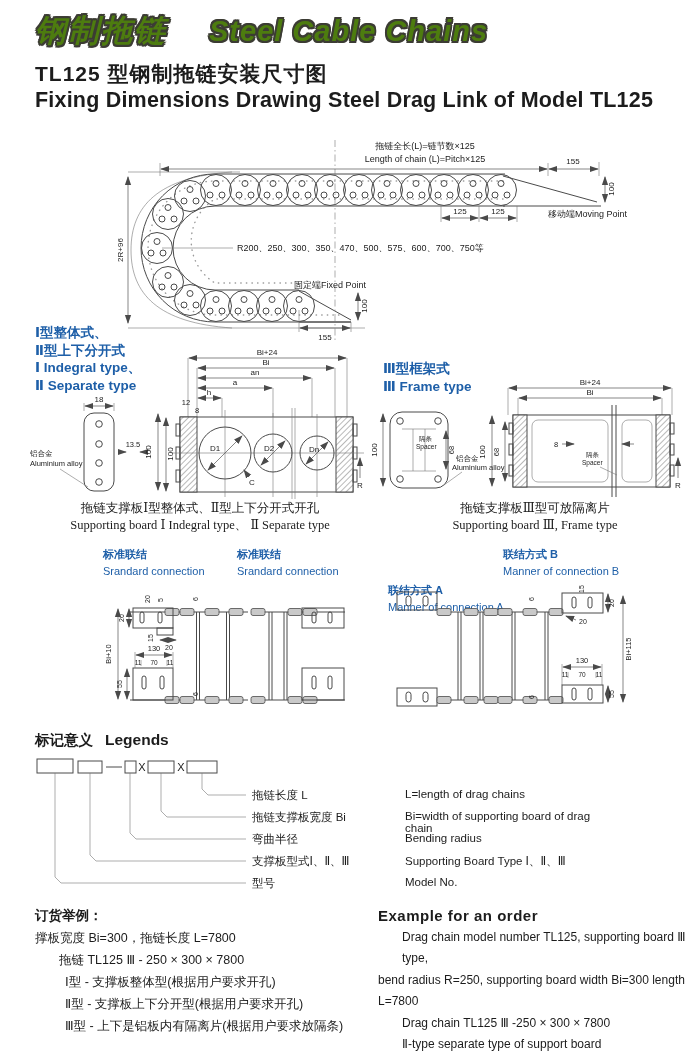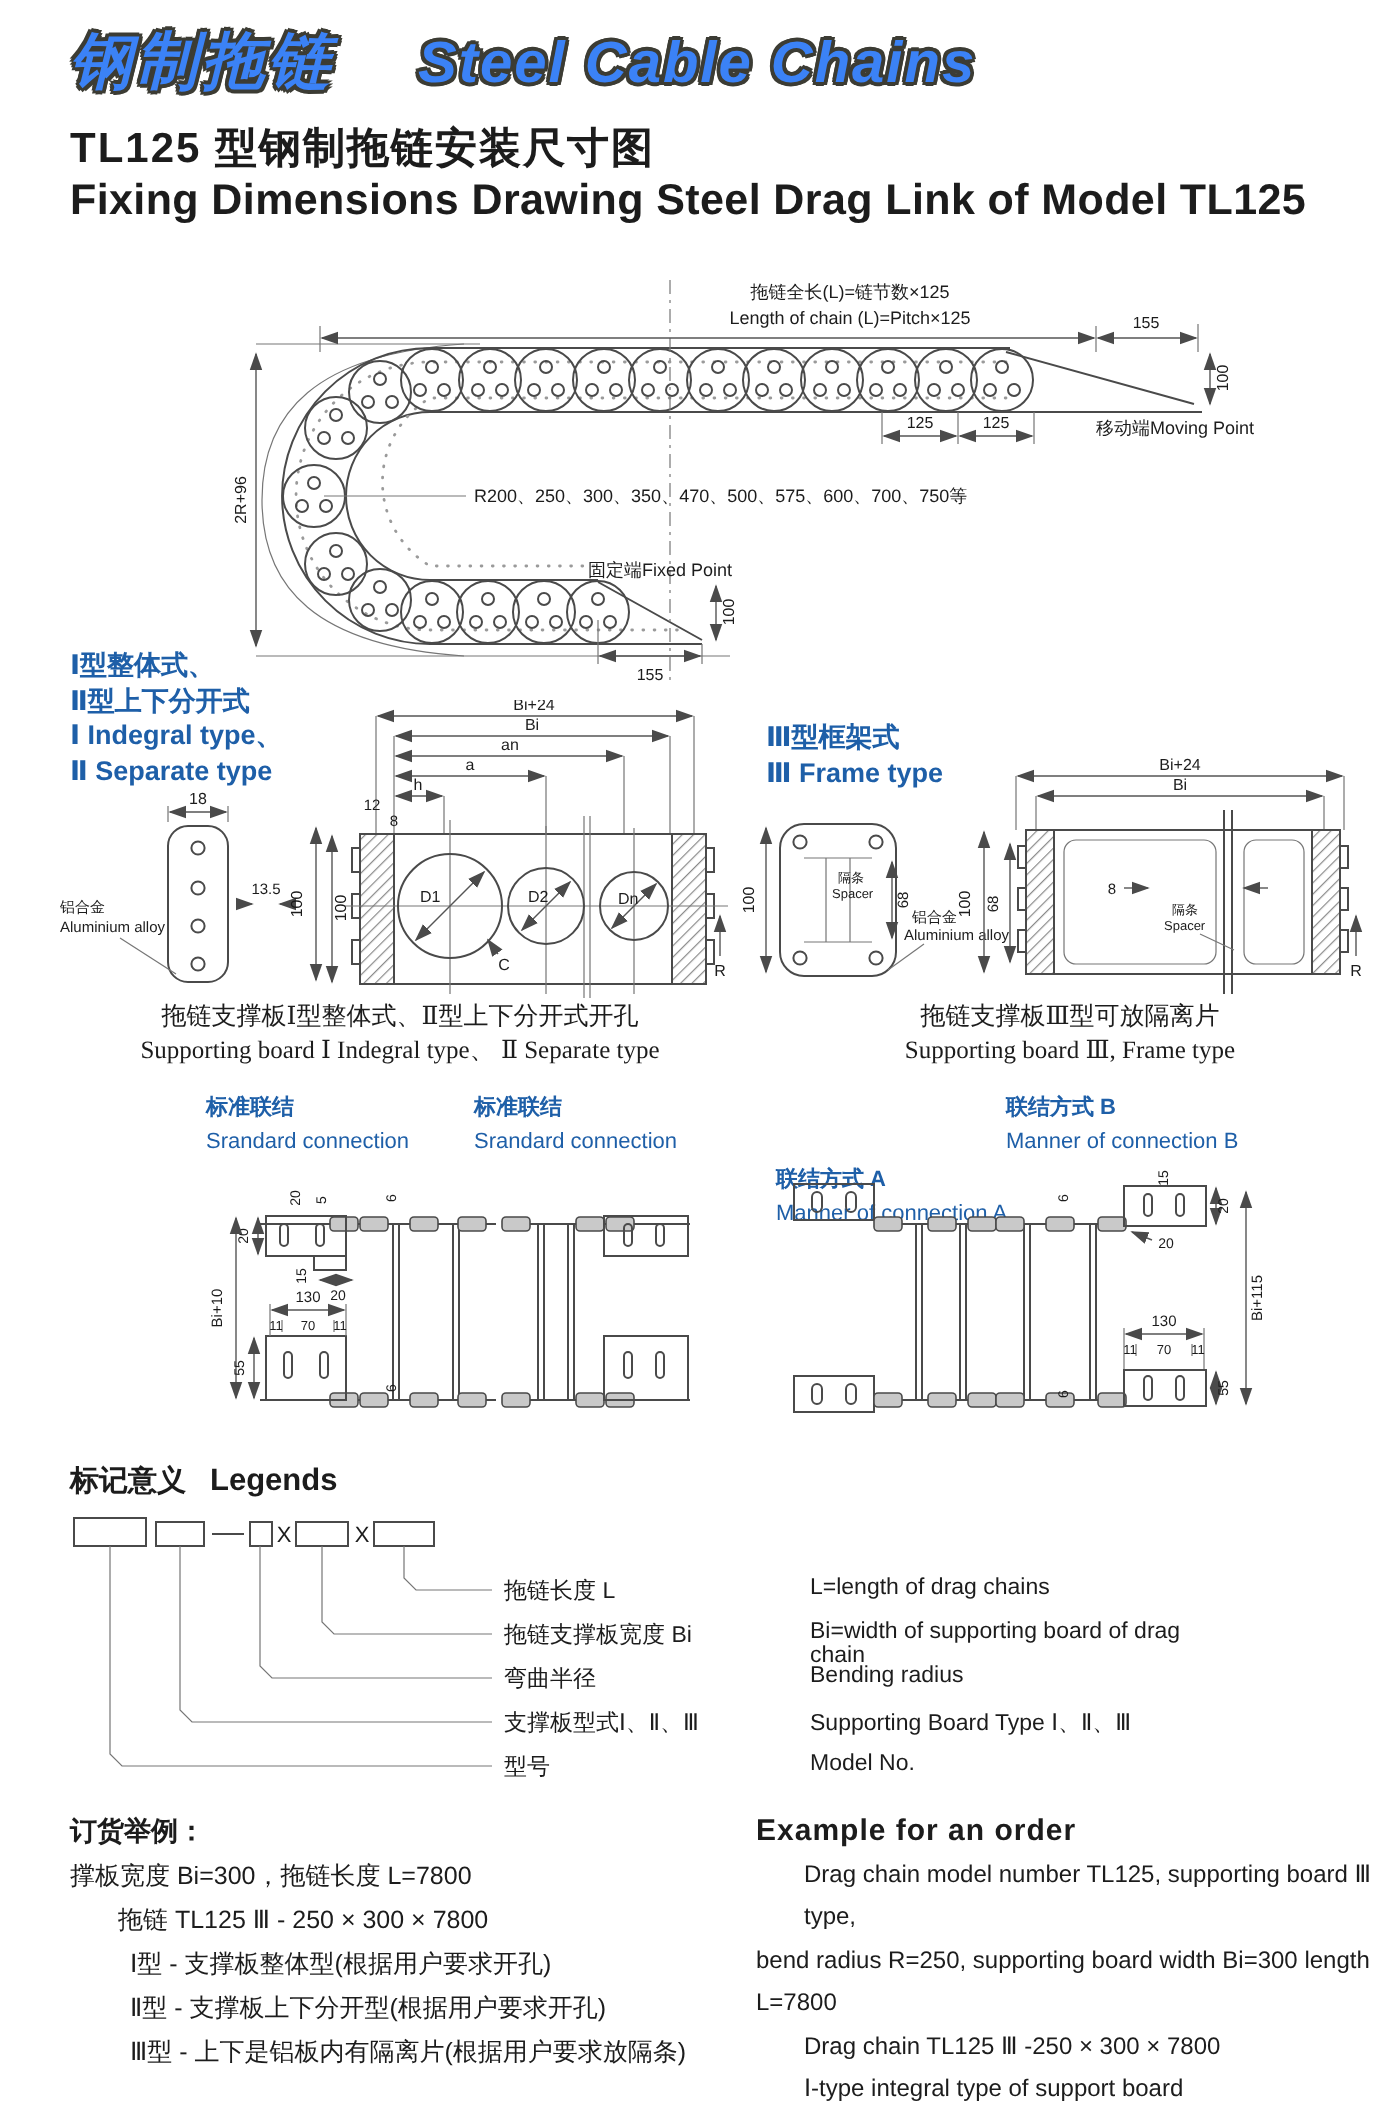--- a/index.html
+++ b/index.html
@@ -3,21 +3,21 @@
 <meta charset="utf-8">
 <style>
   html,body{margin:0;padding:0;background:#e8e8e8;}
   .page{position:relative;width:700px;height:1056px;background:#ffffff;overflow:hidden;
         font-family:"Liberation Sans","DejaVu Sans",sans-serif;color:#1c1c1c;}
   .abs{position:absolute;}
   
   .logo{top:10px;left:35px;white-space:nowrap;font-style:italic;font-weight:bold;}
   .logo .cn{font-size:31px;letter-spacing:2px;}
   .logo .en{font-size:29px;margin-left:42px;letter-spacing:1px;}
-  .logo span{color:#3b82f6;
+  .logo span{color:#4d7c0f;
     text-shadow:-1.6px -1.6px 0 #3c3c34,1.6px -1.6px 0 #3c3c34,-1.6px 1.6px 0 #3c3c34,
                  1.6px 1.6px 0 #3c3c34,0 1.9px 0 #3c3c34,0 -1.9px 0 #3c3c34,
                  1.9px 0 0 #3c3c34,-1.9px 0 0 #3c3c34;}
   .title-cn{top:60px;left:35px;font-size:21px;font-weight:bold;letter-spacing:1px;}
   .title-en{top:88px;left:35px;font-size:21.5px;font-weight:bold;letter-spacing:0.2px;}
   
   .blue{color:#1e5fa8;}
   .typelbl{font-size:13.5px;line-height:17.5px;font-weight:bold;}
   .conlbl{font-size:11px;line-height:17px;}
   .conlbl .c{font-weight:bold;}
@@ -448,18 +448,17 @@
     <div class="ind2">拖链 TL125  Ⅲ - 250 × 300 × 7800</div>
     <div class="ind3">Ⅰ型 - 支撑板整体型(根据用户要求开孔)</div>
     <div class="ind3">Ⅱ型 - 支撑板上下分开型(根据用户要求开孔)</div>
     <div class="ind3">Ⅲ型 - 上下是铝板内有隔离片(根据用户要求放隔条)</div>
   </div>
   <div class="abs ord-en" style="top:905px;left:378px;width:318px;">
     <div class="ttl">Example for an order</div>
     <div class="ind2">Drag chain model number TL125, supporting board Ⅲ type,</div>
     <div>bend radius R=250, supporting board width Bi=300 length L=7800</div>
     <div class="ind2">Drag chain TL125 Ⅲ -250 × 300 × 7800</div>
-    <div class="ind2">Ⅰ-type integral type of support board</div>
     <div class="ind2">Ⅱ-type separate type of support board</div>
 
   </div>
 
 </div>
 
 </body></html>

